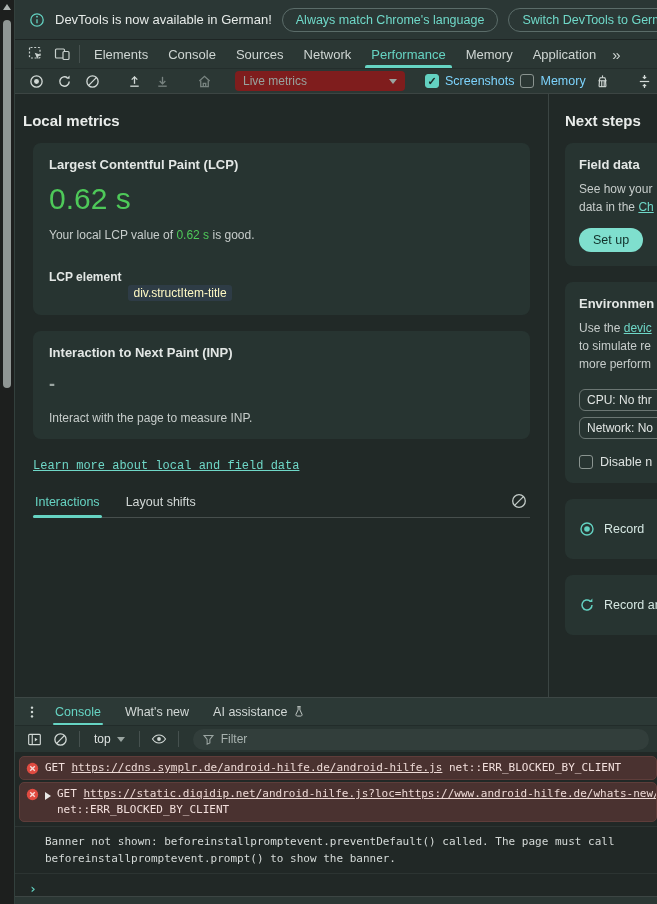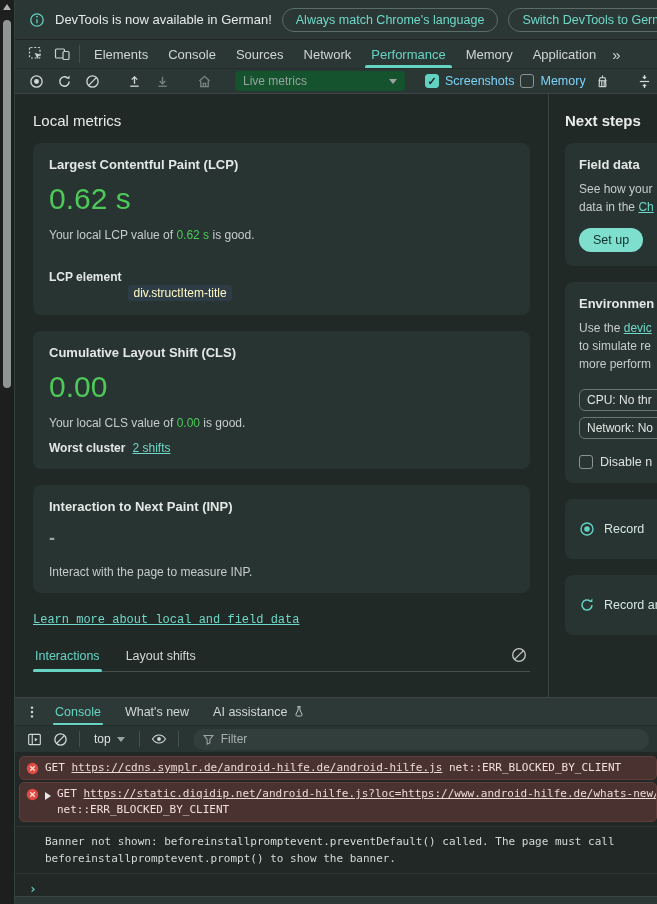--- a/index.html
+++ b/index.html
@@ -43,36 +43,36 @@
     height:3px; background:#66d4c3; border-radius:2px 2px 0 0; }
   .tab-more { display:flex; align-items:center; font-size:15px; padding:0 6px; cursor:pointer; }
 
   
   .perf-toolbar { height:26px; background:#2b3734; border-top:1px solid #242e2c;
     border-bottom:1px solid #3c4543; display:flex; align-items:center; gap:6px;
     padding:0 6px 0 10px; flex:0 0 26px; white-space:nowrap; overflow:hidden; }
   .tb-icon { width:22px; height:22px; display:flex; align-items:center; justify-content:center;
     color:#d2d9d6; cursor:pointer; border-radius:3px; flex:0 0 auto; }
   .tb-icon.dim { color:#798481; }
-  .select-box { background:#14532d; color:#97a29e; font-size:12px; border-radius:4px;
+  .select-box { background:#7f1d1d; color:#97a29e; font-size:12px; border-radius:4px;
     height:20px; display:flex; align-items:center; padding:0 8px; width:170px;
     justify-content:space-between; cursor:default; flex:0 0 auto; }
   .caret-down { width:0; height:0; border-left:4px solid transparent;
     border-right:4px solid transparent; border-top:5px solid #9aa5a1; }
   .cb-row { display:flex; align-items:center; gap:6px; font-size:12.5px; color:#7dd3fc;
     cursor:pointer; flex:0 0 auto; }
   .cb { width:14px; height:14px; border-radius:3px; border:1px solid #8a9490;
     display:inline-flex; align-items:center; justify-content:center; flex:0 0 auto; }
   .cb.checked { background:#63d1c1; border-color:#63d1c1; color:#1c2a27; }
   .cb.checked::after { content:"✓"; font-size:11px; font-weight:bold; }
 
   
   .content { flex:1; display:flex; min-height:0; }
   .main-col { flex:1; min-width:0; padding-top:18px; }
-  .main-col h1 { font-size:15px; font-weight:normal; color:#e9ecea; margin:0 18px 14px; }
+  .main-col h1 { font-size:15px; font-weight:bold; color:#e9ecea; margin:0 8px 14px; }
   .card { background:#273431; border-radius:8px; margin:0 18px 16px; padding:14px 16px; }
   .card-title { font-size:13px; font-weight:bold; color:#e3e7e5; }
   .metric-value { font-size:30px; color:#4ec959; margin:10px 0 12px; font-weight:400; }
   .metric-value.na { color:#9aa5a1; font-size:18px; font-weight:bold; margin:14px 0 16px; }
   .metric-desc { font-size:12px; color:#c7cdcb; }
   .metric-desc .good { color:#4ec959; }
   .metric-row { margin-top:11px; font-size:12px; display:flex; align-items:center; gap:7px; }
   .metric-row b { color:#e3e7e5; }
   .chip-link { color:#fef9c3; background:#2e3c46; padding:1px 5px; border-radius:3px;
     text-decoration:none; cursor:pointer;margin-top:32px; }
@@ -297,31 +297,20 @@
           <div class="metric-desc">
             <span>Your local LCP value of </span><span class="good">0.62 s</span><span> is good.</span>
           </div>
           <div class="metric-row">
             <b>LCP element</b>
             <a class="chip-link">div.structItem-title</a>
           </div>
         </div>
 
         
-        <div class="card">
-          <div class="card-title">Cumulative Layout Shift (CLS)</div>
-          <div class="metric-value">0.00</div>
-          <div class="metric-desc">
-            <span>Your local CLS value of </span><span class="good">0.00</span><span> is good.</span>
-          </div>
-          <div class="metric-row">
-            <b>Worst cluster</b>
-            <a class="teal-link">2 shifts</a>
-          </div>
-        </div>
 
         
         <div class="card">
           <div class="card-title">Interaction to Next Paint (INP)</div>
           <div class="metric-value na">-</div>
           <div class="metric-desc">Interact with the page to measure INP.</div>
         </div>
 
         <a class="teal-link learn-link">Learn more about local and field data</a>
 

